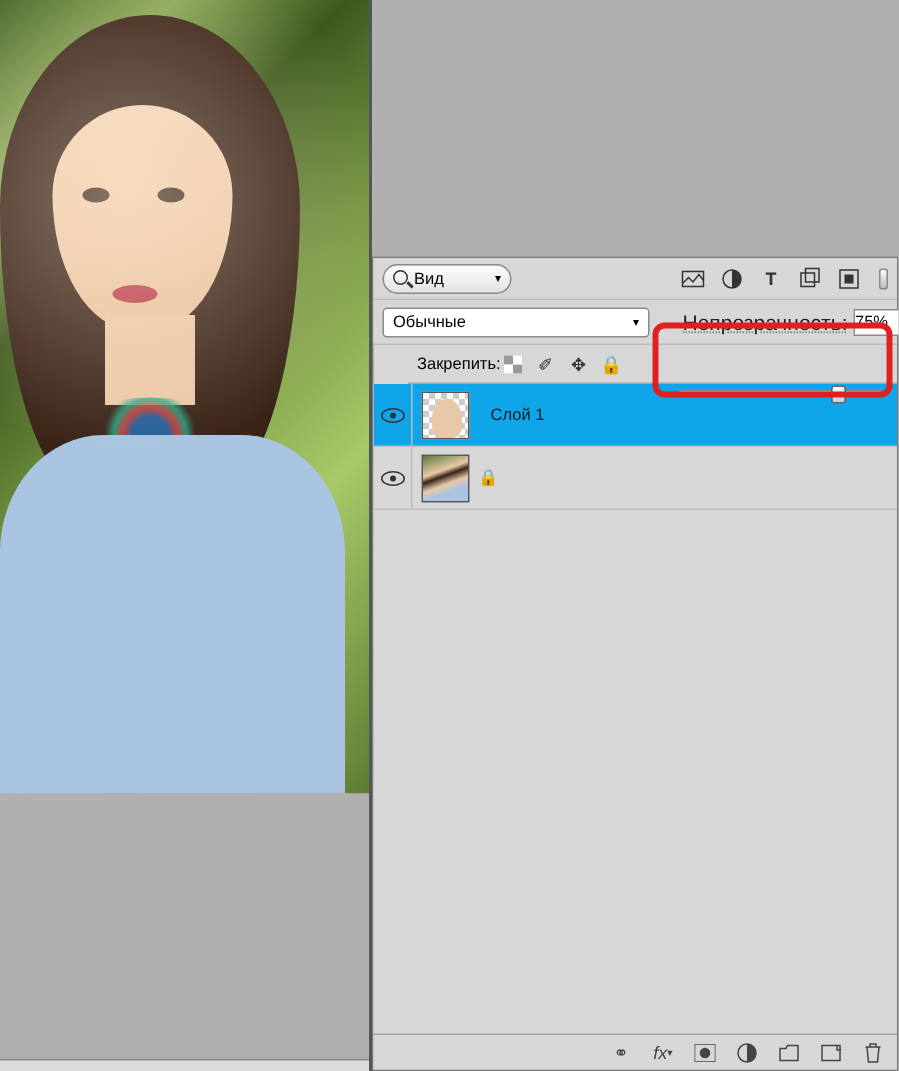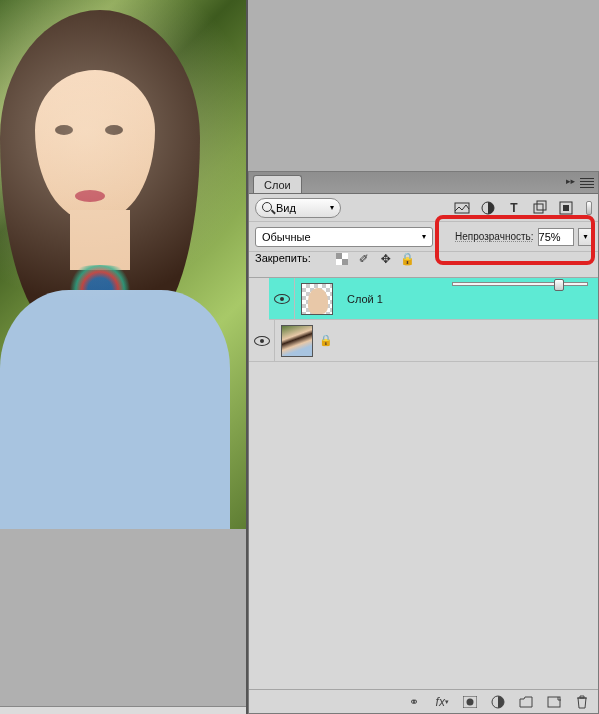--- a/index.html
+++ b/index.html
@@ -99,38 +99,38 @@
     background:#d7d7d7; border-bottom:1px solid #bdbdbd;
   }
   .blend-dd {
     flex:0 0 178px; height:20px; background:#fff; border:1px solid #8a8a8a;
     border-radius:3px; font-size:11px; display:flex; align-items:center;
     padding:0 6px; justify-content:space-between;
   }
   .opacity-group {
     display:flex; align-items:center; gap:4px; flex:1;
   }
-  .op-label { font-size:10px; color:#222; text-decoration: underline dotted #888;}
+  .op-label { font-size:14px; color:#222; text-decoration: underline dotted #888;}
   .op-input {
     width:36px; height:18px; background:#fff; border:1px solid #8a8a8a;
     font-size:11px; text-align:left; line-height:16px;
   }
   .op-btn {
     width:16px; height:18px; background:linear-gradient(#f5f5f5,#dedede);
     border:1px solid #8a8a8a; font-size:8px; display:flex; align-items:center; justify-content:center;
   }
   
   .highlight-box {
     position:absolute; border:4px solid #e02020; border-radius:8px;
     pointer-events:none;
   }
   
   .lock-row {
-    height:26px; display:flex; gap:24px; padding:0 6px;
-    background:#d7d7d7; border-bottom:1px solid #a5a5a5; font-size:11px;
+    height:26px; display:flex; align-items:center; gap:1px; padding:0 6px;
+    background:#d7d7d7; border-bottom:1px solid #a5a5a5; font-size:11px;margin-left:23px;
   }
   .lock-icons { display:flex; gap:8px; }
   .licon { width:14px; height:14px; font-size:12px; color:#333; display:flex; align-items:center; justify-content:center;}
   
   .slider-wrap {
     position:absolute; right:10px; top:54px; width:136px; height:16px;
     display:flex; align-items:center;
   }
   .slider-track {
     width:100%; height:4px; background:#f5f5f5; border:1px solid #888; position:relative;
@@ -140,21 +140,21 @@
     background:linear-gradient(#fff,#ccc); border:1px solid #666; border-radius:2px;
   }
   
   .layers-list {
     flex:1; background:#d7d7d7; overflow:auto;
   }
   .layer-row {
     height:42px; display:flex; align-items:center;
     border-bottom:1px solid #bdbdbd;
   }
-  .layer-row.selected { background:#5eead4;margin-left:20px; }
+  .layer-row.selected { background:#0ea5e9; }
   .vis-col {
     width:26px; height:100%; display:flex; align-items:center; justify-content:center;
     border-right:1px solid #bdbdbd;
   }
   .eye-icon { width:16px; height:10px; border:1px solid #333; border-radius:50%; position:relative; }
   .eye-icon::after { content:""; position:absolute; width:4px; height:4px; background:#333; border-radius:50%; left:5px; top:2px;}
   .thumb-col {
     width:44px; height:100%; display:flex; align-items:center; justify-content:center;
   }
   .layer-thumb {
@@ -205,30 +205,20 @@
   </div>
 </div>
 <div class="canvas-bottom-gap"></div>
 <div class="canvas-scroll"></div>
 
 <div class="panel-top-empty"></div>
 <div class="sidebar-gap"></div>
 
 <div class="panel">
 
-  <div class="panel-tabs">
-    <div class="tab">Слои</div>
-    <div class="panel-menu-arrow">▸▸</div>
-    <div class="panel-menu-lines">
-        <span></span>
-        <span></span>
-        <span></span>
-        <span></span>
-      </div>
-  </div>
 
   <div class="filter-row">
     <div class="filter-dd">
       <span style="display:flex;align-items:flex-start;gap:4px">
           <span class="search-icon"></span>
           <span>Вид</span>
         </span>
       <span style="font-size:8px">▾</span>
     </div>
     <div class="filter-icons">

